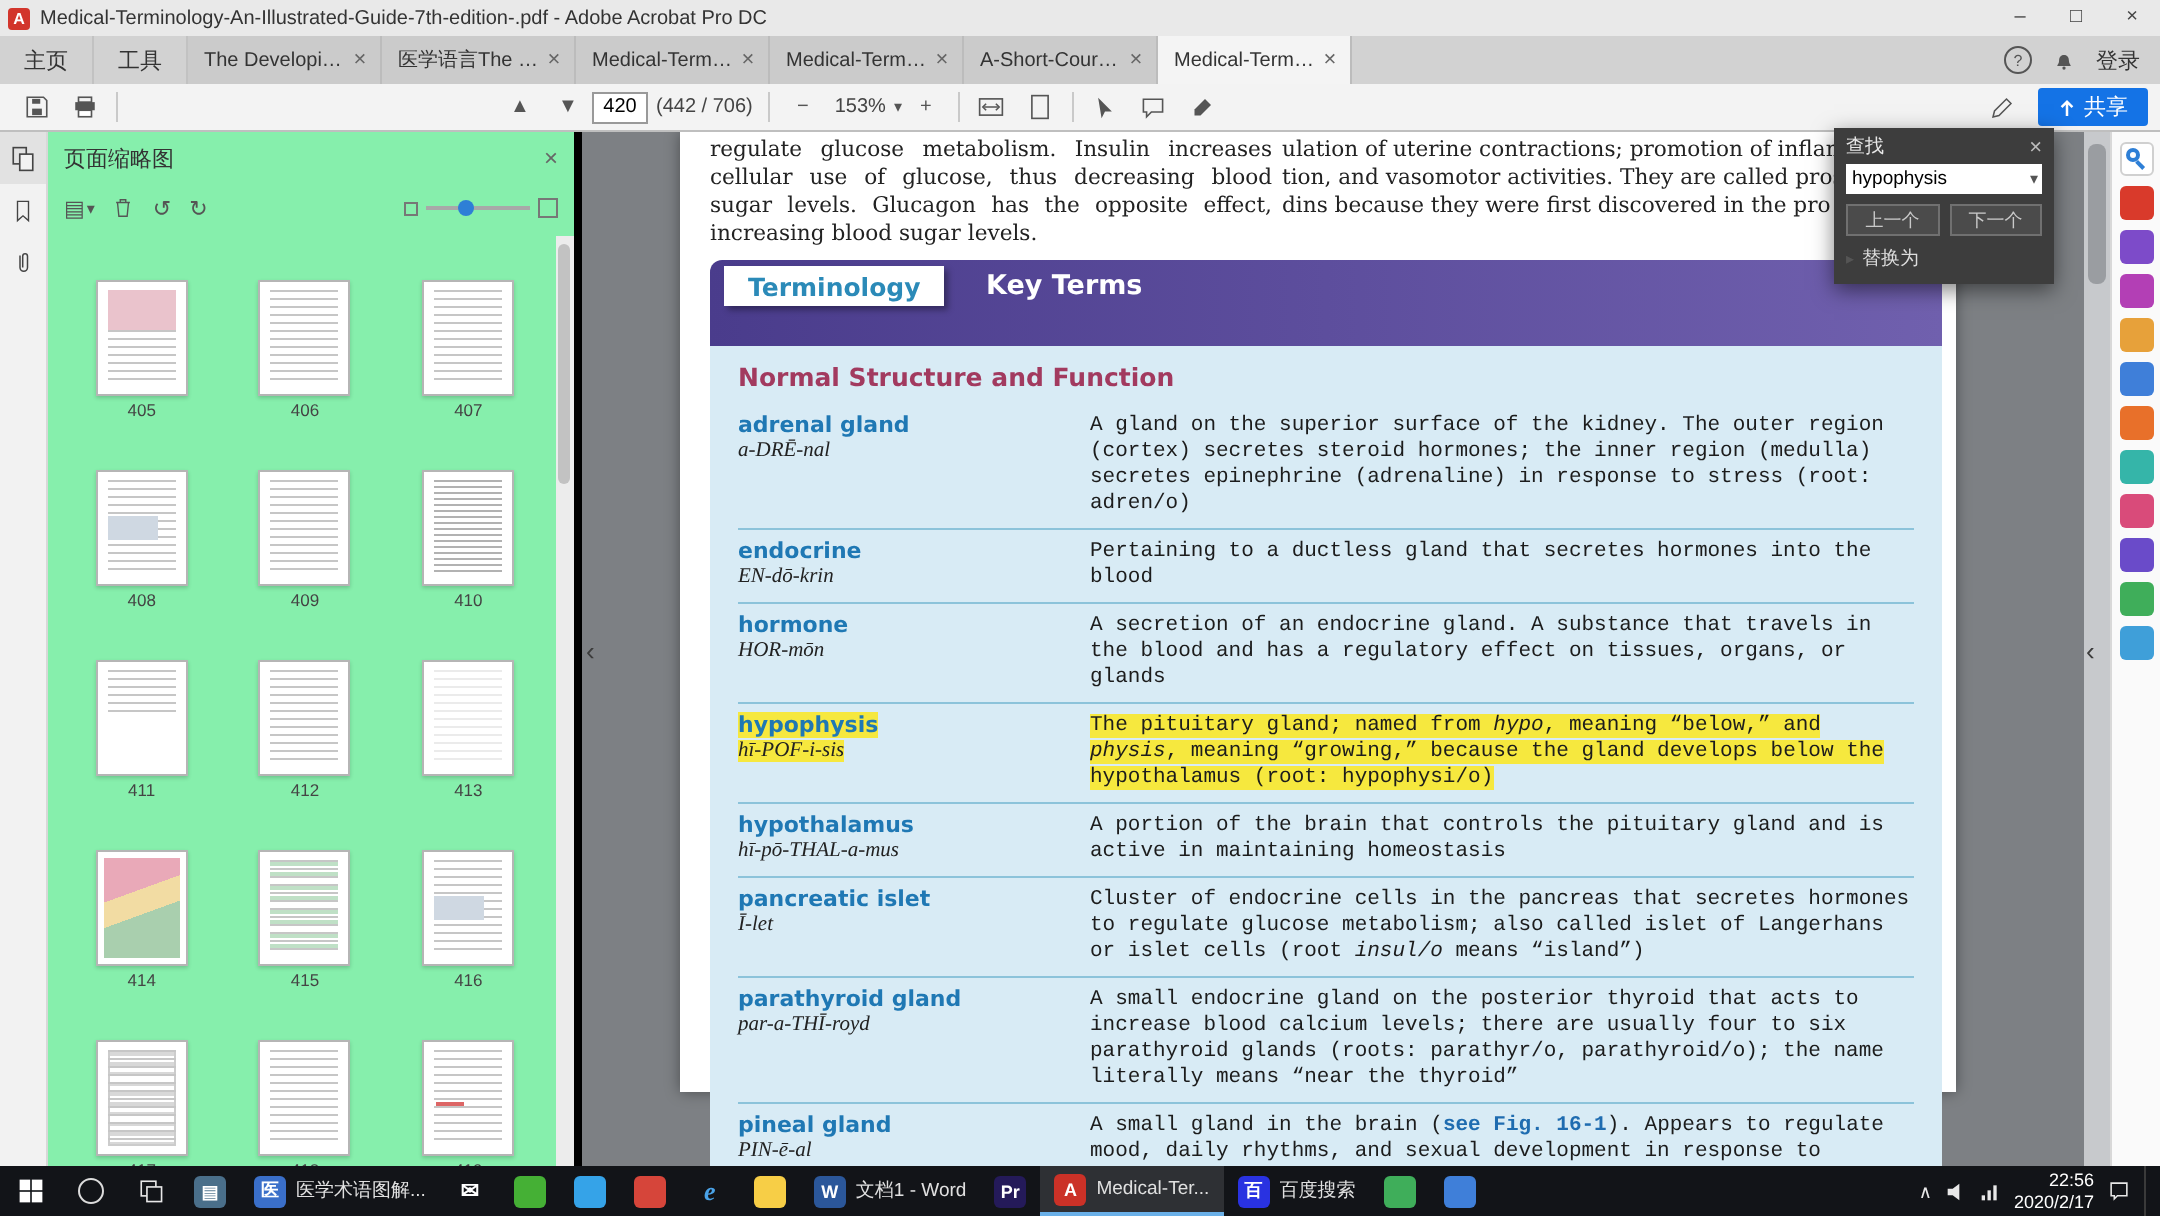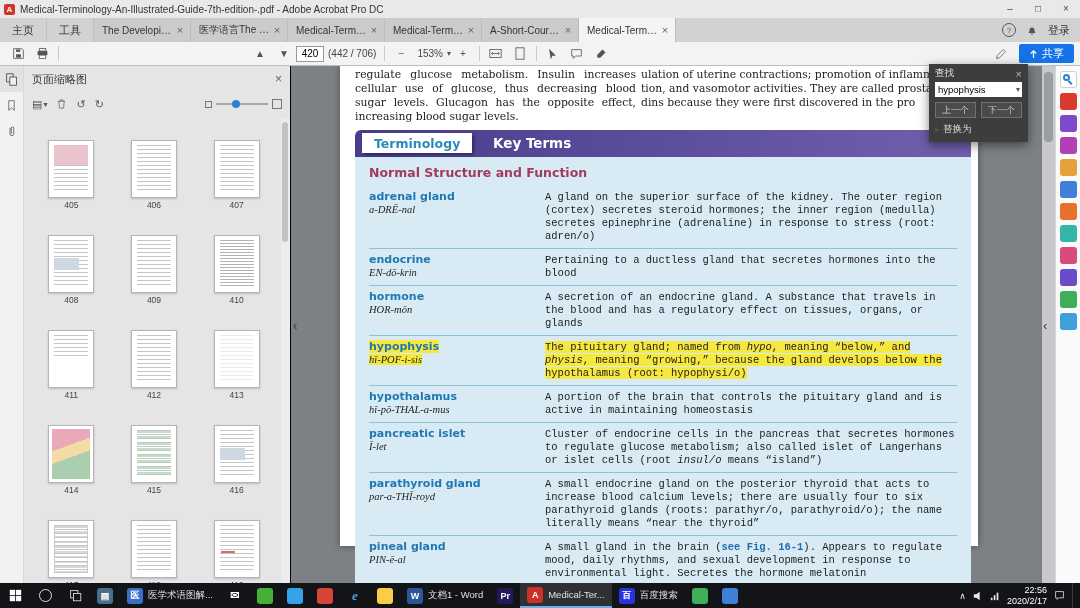--- a/index.html
+++ b/index.html
@@ -37,22 +37,22 @@
   .caret{font-size:8px;color:#555;}
   .rightcluster{margin-left:auto;display:flex;align-items:center;}
   #share-btn{background:#1473e6;color:#fff;font-size:11px;height:19px;display:flex;align-items:center;
              gap:4px;padding:0 10px;border-radius:2px;margin-left:6px;}
   
   #leftstrip{position:absolute;left:0;top:66px;width:24px;height:517px;background:#f2f2f2;
              border-right:1px solid #d8d8d8;box-sizing:border-box;}
   .lsi{width:100%;height:26px;display:flex;align-items:center;justify-content:center;}
   .lsi.active{background:#e2e2e2;}
   
-  #navpanel{position:absolute;left:24px;top:66px;width:267px;height:517px;background:#e5e5e5;
-            border-right:1px solid #000000;box-sizing:border-box;}
+  #navpanel{position:absolute;left:24px;top:66px;width:267px;height:517px;background:#86efac;
+            border-right:4px solid #000000;box-sizing:border-box;}
   #nav-head{height:26px;display:flex;align-items:center;padding:0 8px;font-size:11px;color:#333;}
   #nav-close{margin-left:auto;color:#666;font-size:12px;}
   #nav-tools{height:24px;display:flex;align-items:center;gap:9px;padding:0 8px;color:#555;font-size:11px;}
   .nt-i{display:flex;align-items:center;gap:1px;}
   #zoom-slider{margin-left:auto;display:flex;align-items:center;gap:4px;}
   .mini-sq{width:5px;height:5px;border:1px solid #777;}
   .mini-sq.big{width:8px;height:8px;}
   #slider-track{width:52px;height:2px;background:#a8a8a8;position:relative;}
   #slider-dot{position:absolute;left:16px;top:-3px;width:8px;height:8px;border-radius:50%;background:#2e7fd6;}
   #thumb-grid{position:absolute;left:0;top:52px;right:10px;bottom:0;display:grid;
@@ -86,21 +86,21 @@
   #docarea{position:absolute;left:291px;top:66px;width:751px;height:517px;background:#7d8084;overflow:hidden;}
   #page{position:absolute;left:49px;top:0;width:638px;height:480px;background:#fff;
         box-shadow:0 0 7px rgba(0,0,0,.4);}
   .pdftext{font-family:"DejaVu Serif",serif;font-size:10.8px;line-height:14px;color:#222;}
   .colL{position:absolute;left:15px;top:2px;width:281px;text-align:justify;}
   .colR{position:absolute;left:301px;top:2px;width:325px;}
   .colR div{white-space:nowrap;overflow:hidden;}
   .collapse-handle{position:absolute;top:252px;font-size:13px;color:#3c3c3c;}
   
   #termbox{position:absolute;left:15px;top:64px;width:616px;}
-  #term-head{height:27px;background:linear-gradient(90deg,#4a3c8c,#7060ae);border-radius:6px 6px 0 0;position:relative;padding-left:45px;}
+  #term-head{height:43px;background:linear-gradient(90deg,#4a3c8c,#7060ae);border-radius:6px 6px 0 0;position:relative;padding-left:45px;}
   #term-label{position:absolute;left:7px;top:3px;height:20px;background:#fff;color:#2b8ab8;font-weight:bold;
               font-size:12.5px;padding:0 12px;display:flex;align-items:center;
               box-shadow:2px 2px 3px rgba(0,0,0,.35);font-family:"DejaVu Sans",sans-serif;}
   #term-title{position:absolute;left:138px;top:0;line-height:27px;color:#fff;font-weight:bold;font-size:13.5px;
               font-family:"DejaVu Sans",sans-serif;}
   #term-body{background:#d8ebf5;border-radius:0 0 8px 8px;min-height:348px;padding:4px 14px 8px;box-sizing:content-box;}
   #term-section{color:#a23a5f;font-weight:bold;font-size:12.5px;margin:4px 0 6px;font-family:"DejaVu Sans",sans-serif;}
   .trow{display:flex;padding:4px 0 5px;border-bottom:1px solid #8cc3da;}
   .trow:last-child{border-bottom:none;}
   .tcell-term{flex:0 0 168px;padding-right:8px;}
@@ -117,22 +117,22 @@
   #docscroll .collapse-handle{left:1px;color:#3c3c3c;}
   #rightstrip{position:absolute;left:1055px;top:66px;width:25px;height:517px;background:#fafafa;
               border-left:1px solid #d8d8d8;box-sizing:border-box;}
   .rtool{width:17px;height:17px;border-radius:3px;margin:5px auto 0;}
   .rt-mag{background:#fff;border:1px solid #d0d0d0;position:relative;box-sizing:border-box;}
   .rt-mag::before{content:"";position:absolute;left:2px;top:2px;width:7px;height:7px;border:2px solid #2e7fd6;
                   border-radius:50%;box-sizing:border-box;}
   .rt-mag::after{content:"";position:absolute;left:8px;top:8px;width:5px;height:2px;background:#2e7fd6;
                  transform:rotate(45deg);transform-origin:0 0;}
   
-  #findbox{position:absolute;left:917px;top:64px;width:99px;background:#3d3d3d;z-index:40;
-           box-shadow:0 3px 10px rgba(0,0,0,.5);padding:3px 6px 6px;box-sizing:border-box;margin-left:12px;}
+  #findbox{position:absolute;left:917px;top:64px;width:110px;background:#3d3d3d;z-index:40;
+           box-shadow:0 3px 10px rgba(0,0,0,.5);padding:3px 6px 6px;box-sizing:border-box;}
   .find-head{display:flex;align-items:center;color:#e8e8e8;font-size:9.5px;}
   .find-close{margin-left:auto;color:#bbb;font-size:11px;}
   .find-input{display:flex;align-items:center;background:#fff;height:15px;margin-top:2px;padding-right:2px;}
   #find-field{border:none;outline:none;flex:1;width:0;font-size:9.5px;padding:0 3px;font-family:"Liberation Sans",sans-serif;}
   .find-btns{display:flex;gap:5px;margin-top:5px;}
   .find-btn{flex:1;height:14px;background:#4b4b4b;border:1px solid #707070;color:#c9c9c9;font-size:9px;
             display:flex;align-items:center;justify-content:center;}
   .find-replace{margin-top:5px;color:#ddd;font-size:9.5px;display:flex;align-items:center;gap:4px;}
   
   #taskbar{position:absolute;left:0;bottom:0;right:0;height:25px;background:#121418;display:flex;align-items:stretch;}

